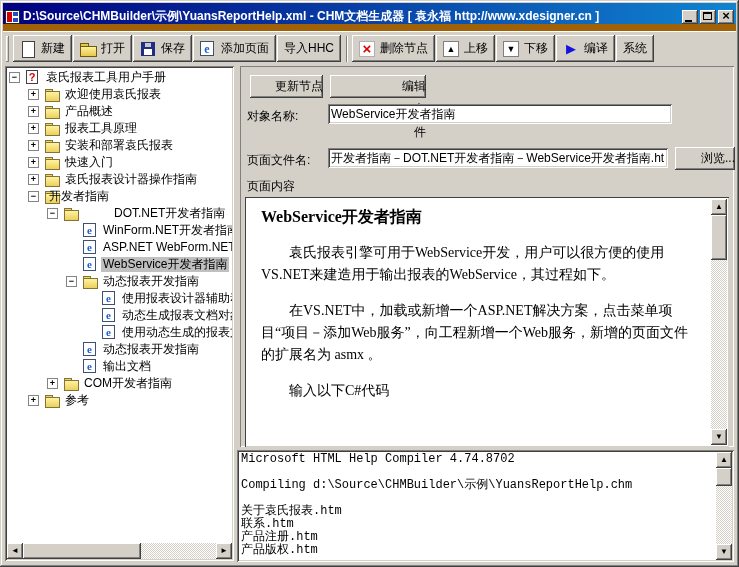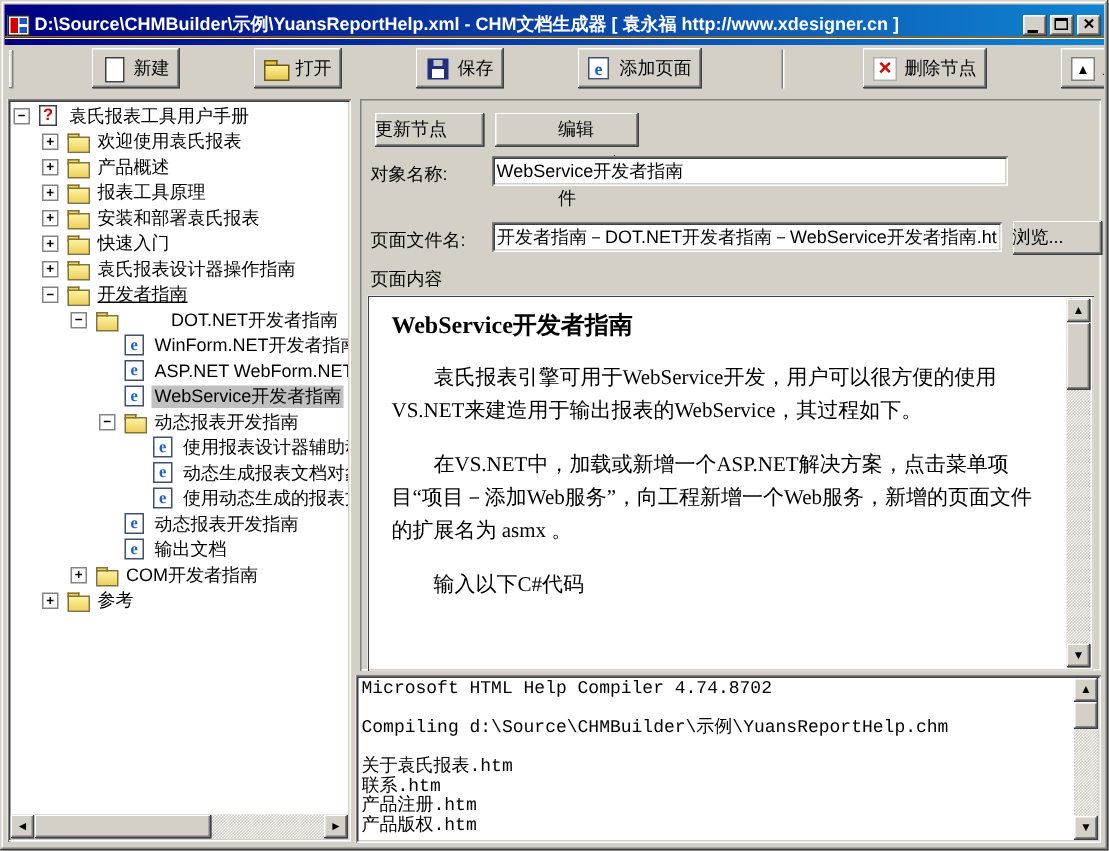--- a/index.html
+++ b/index.html
@@ -26,22 +26,22 @@
   .ctl-btn {
     width:16px; height:14px; background:#d4d0c8; position:relative;
     box-shadow: inset -1px -1px 0 #404040, inset 1px 1px 0 #fff, inset -2px -2px 0 #808080;
   }
   .glyph-min { position:absolute; left:3px; bottom:2px; width:7px; height:2px; background:#000; }
   .glyph-max { position:absolute; left:3px; top:2px; width:9px; height:8px; border:1px solid #000; border-top-width:2px; }
   .glyph-close { position:absolute; left:0; top:-1px; width:16px; text-align:center; font-size:13px; font-weight:bold; color:#000; line-height:14px; }
   
   .toolbar {
     position:absolute; left:3px; top:24px; right:3px; height:40px;
-    border-top:1px solid #a16207; box-shadow:inset 0 1px 0 #fff;
-    display:flex; align-items:center; padding:6px 0 4px 3px; overflow:hidden;gap:48px;
+    border-top:7px solid #a16207; box-shadow:inset 0 1px 0 #fff;
+    display:flex; align-items:center; padding:6px 0 4px 3px; overflow:hidden;
   }
   .gripper { width:3px; height:26px; margin-right:4px; background:#d4d0c8;
     box-shadow: inset -1px -1px 0 #808080, inset 1px 1px 0 #fff; flex:0 0 auto; }
   .tb-btn {
     height:27px; background:#d4d0c8; display:flex; align-items:center; justify-content:center;
     gap:5px; padding:0 7px; margin-right:1px; flex:0 0 auto; cursor:default;
     box-shadow: inset -1px -1px 0 #404040, inset 1px 1px 0 #fff, inset -2px -2px 0 #808080;
     font-size:12px; color:#000; white-space:nowrap;
   }
   .tb-sep { width:2px; height:26px; margin:0 4px; border-left:1px solid #808080; border-right:1px solid #fff; flex:0 0 auto; }
@@ -85,21 +85,21 @@
     background-size:2px 2px; background-position:0 0,1px 1px; position:relative; }
   .sb-thumb { position:absolute; background:#d4d0c8;
     box-shadow: inset -1px -1px 0 #404040, inset 1px 1px 0 #fff, inset -2px -2px 0 #808080; }
   .hscroll .sb-thumb { left:0; top:0; width:118px; height:16px; }
   .vscroll { position:absolute; top:2px; bottom:2px; right:2px; width:16px; display:flex; flex-direction:column; }
   .vscroll .sb-track { width:16px; }
   .vscroll .sb-thumb { left:0; width:16px; }
   
   .editor-panel { position:absolute; left:240px; top:66px; width:494px; height:381px;
     box-shadow: inset 1px 1px 0 #808080, inset -1px -1px 0 #fff; }
-  .push-btn { position:absolute; height:23px; background:#d4d0c8; font-size:12px; color:#000; text-align:left;
+  .push-btn { position:absolute; height:23px; background:#d4d0c8; font-size:12px; color:#000; text-align:right;
     box-shadow: inset -1px -1px 0 #404040, inset 1px 1px 0 #fff, inset -2px -2px 0 #808080; line-height:23px; cursor:default; }
   .fld-label { position:absolute; font-size:12px; color:#000; white-space:nowrap; }
   .txt { position:absolute; height:20px; background:#fff; border:none; font-size:12px; padding:2px 3px; color:#000;
     box-shadow: inset 1px 1px 0 #808080, inset -1px -1px 0 #fff, inset 2px 2px 0 #404040, inset -2px -2px 0 #d4d0c8;
     font-family:"Liberation Sans",sans-serif; }
   .content-area { position:absolute; left:5px; top:131px; width:484px; height:250px; background:#fff;
     box-shadow: inset 1px 1px 0 #404040, inset -1px -1px 0 #d4d0c8; overflow:hidden; }
   .content-inner { position:absolute; left:2px; top:2px; right:18px; bottom:2px; overflow:hidden; padding:8px 12px 0 14px;
     font-family:"Liberation Serif",serif; }
   .c-heading { font-size:16px; font-weight:bold; color:#000; margin-bottom:6px; }
@@ -155,20 +155,23 @@
           <i></i>
         </span>
         <span>保存</span>
       </div>
       <div class="tb-btn">
         <span class="tbicon add-page-ie-icon">
           <span class="ie-e">e</span>
         </span>
         <span>添加页面</span>
       </div>
+      <div class="tb-btn">
+        <span>导入HHC</span>
+      </div>
       <span class="tb-sep"></span>
       <div class="tb-btn">
         <span class="tbicon delete-x-icon">×</span>
         <span>删除节点</span>
       </div>
       <div class="tb-btn">
         <span class="tbicon up-arrow-icon arrow-box">▲</span>
         <span>上移</span>
       </div>
       <div class="tb-btn">
@@ -217,21 +220,21 @@
           <span class="t-label" style="left: 56px;">快速入门</span>
         </div>
         <div class="tree-row">
           <span class="expander" style="left: 21px;">+</span>
           <span class="t-icon t-folder" style="left: 38px;"></span>
           <span class="t-label" style="left: 56px;">袁氏报表设计器操作指南</span>
         </div>
         <div class="tree-row">
           <span class="expander" style="left: 21px;">−</span>
           <span class="t-icon t-folder" style="left: 38px;"></span>
-          <span class="t-label" style="left: 56px; text-decoration: underline;">开发者指南</span>
+          <span class="t-label" style="left: 40px;">开发者指南</span>
         </div>
         <div class="tree-row">
           <span class="expander" style="left: 40px;">−</span>
           <span class="t-icon t-folder" style="left: 57px;"></span>
           <span class="t-label" style="left: 75px; margin-left: 30px;">DOT.NET开发者指南</span>
         </div>
         <div class="tree-row">
           <span class="t-icon t-page" style="left: 76px;">e</span>
           <span class="t-label" style="left: 94px;">WinForm.NET开发者指南</span>
         </div>

